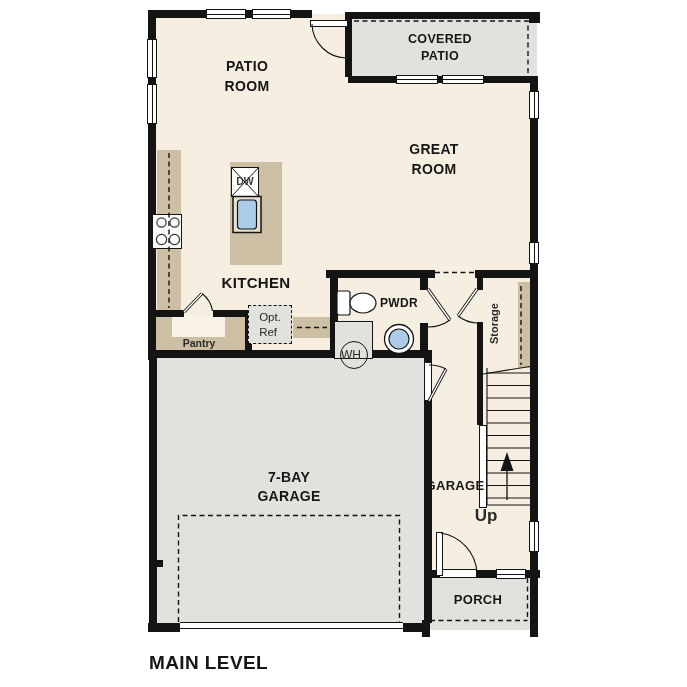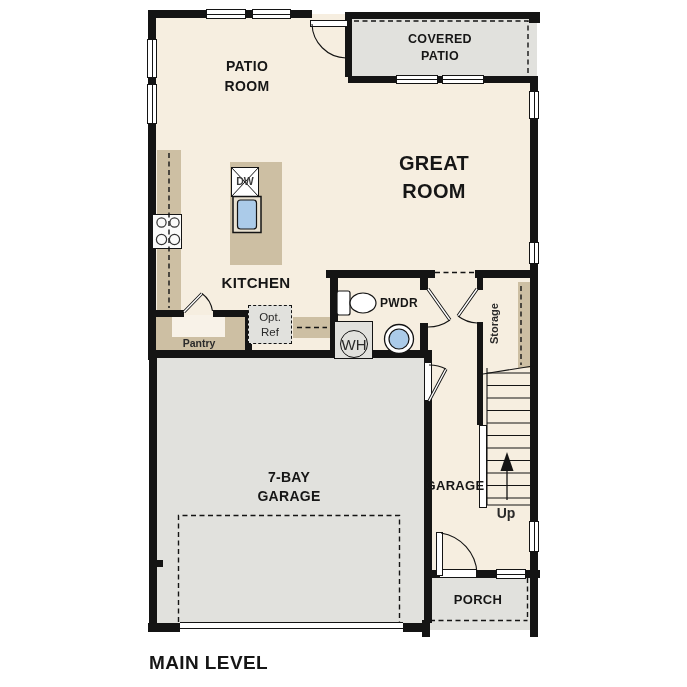--- a/index.html
+++ b/index.html
@@ -12,26 +12,26 @@
   .wall{position:absolute;background:#141414}
   .win{position:absolute;background:#fff;border:1px solid #141414;box-sizing:border-box}
   .win.h::after{content:"";position:absolute;left:0;right:0;top:50%;height:1px;margin-top:-0.5px;background:#141414}
   .win.v::after{content:"";position:absolute;top:0;bottom:0;left:50%;width:1px;margin-left:-0.5px;background:#141414}
   .lbl{position:absolute;font-weight:bold;text-align:center;white-space:pre-line;
        letter-spacing:.3px;line-height:1.42;color:#161616}
   .lbl-sm{position:absolute;font-weight:bold;text-align:center;white-space:pre-line;
        line-height:1.25;color:#2a2a2a}
   .whbox{position:absolute;left:334px;top:321px;width:39px;height:38px;background:#e1e1dd;
        border:1px solid #141414;box-sizing:border-box}
-  .whcirc{position:absolute;left:5px;top:8px;width:26px;height:26px;border:1.3px solid #141414;
-       border-radius:50%;display:flex;align-items:center;justify-content:center;
-       font-size:15px;color:#2a2a2a}
+  .whcirc{position:absolute;left:5px;top:19px;width:26px;height:26px;border:1.3px solid #141414;
+       border-radius:50%;display:flex;align-items:center;justify-content:flex-start;
+       font-size:12px;color:#2a2a2a}
   .optref{position:absolute;left:248px;top:305px;width:44px;height:39px;background:#e1e1dd;
        border:1.6px dashed #141414;box-sizing:border-box;display:flex;align-items:center;
-       justify-content:center;font-size:11.5px;line-height:1.3;text-align:center;
+       justify-content:center;font-size:11.5px;line-height:1.3;text-align:left;
        white-space:pre-line;color:#2a2a2a}
   .rangebox{position:absolute;left:152px;top:214px;width:30px;height:35px;background:#fbfbfa;
        border:1px solid #141414;box-sizing:border-box}
   .dwbox{position:absolute;left:231px;top:167px;width:28px;height:30px;background:#fff;
        border:1px solid #141414;box-sizing:border-box}
   .gdoor{position:absolute;left:180px;top:622px;width:223px;height:7px;background:#fff;
        border-top:1px solid #141414;border-bottom:1px solid #141414;box-sizing:border-box}
   .newel{position:absolute;left:479px;top:425px;width:8px;height:83px;background:#fff;
        border:1px solid #141414;box-sizing:border-box}
   .thresh{position:absolute;background:#fff;border:1px solid #141414;box-sizing:border-box}
@@ -181,29 +181,29 @@
     <g>
       <circle cx="399" cy="339" r="14.5" fill="#fff" stroke="#141414" stroke-width="1.3"></circle>
       <circle cx="399" cy="339" r="10" fill="#abcbe9" stroke="#141414" stroke-width="1.2"></circle>
     </g>
   </svg>
 
   <div class="lbl" style="left:199px;top:57px;width:96px;font-size:14px">PATIO
 ROOM</div>
   <div class="lbl" style="left:392px;top:31px;width:96px;font-size:12.5px;line-height:1.35">COVERED
 PATIO</div>
-  <div class="lbl" style="left:386px;top:149px;width:96px;font-size:20px">GREAT
+  <div class="lbl" style="left:386px;top:140px;width:96px;font-size:14px">GREAT
 ROOM</div>
   <div class="lbl" style="left:208px;top:272px;width:96px;font-size:15px">KITCHEN</div>
   <div class="lbl" style="left:375px;top:295px;width:48px;font-size:12px">PWDR</div>
   <div class="lbl" style="left:241px;top:468px;width:96px;font-size:14px;line-height:1.35">7-BAY
 GARAGE</div>
   <div class="lbl" style="left:407px;top:477px;width:96px;font-size:13px">GARAGE</div>
   <div class="lbl" style="left:430px;top:591px;width:96px;font-size:13px">PORCH</div>
 
   <div class="lbl-sm" style="left:163px;top:337px;width:72px;font-size:10.5px">Pantry</div>
   <div class="lbl-sm" style="left:488px;top:298px;width:22px;height:52px;writing-mode:vertical-rl;transform:rotate(180deg);font-size:11px">Storage</div>
-  <div class="lbl-sm" style="left:490px;top:505px;width:32px;font-size:14px">Up</div>
+  <div class="lbl-sm" style="left:470px;top:505px;width:32px;font-size:17px">Up</div>
   <div class="lbl-sm" style="left:231px;top:175px;width:28px;font-size:10.5px;color:#3a3a3a">DW</div>
 
   <div class="lbl" style="left:149px;top:650px;width:200px;font-size:19px;text-align:left;letter-spacing:.4px">MAIN LEVEL</div>
 
 </div>
 
 </body></html>

